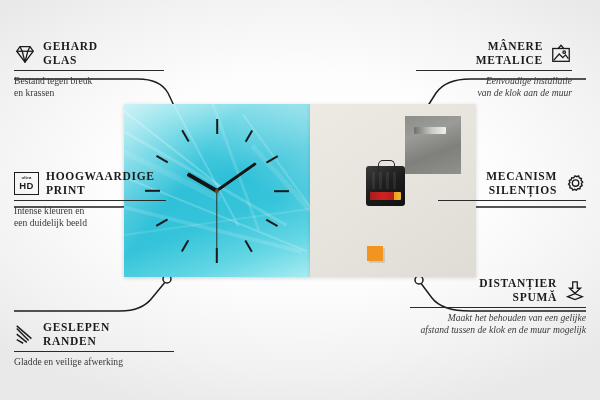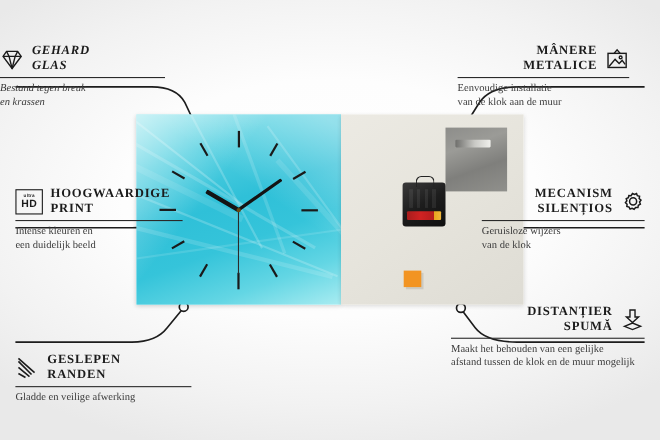--- a/index.html
+++ b/index.html
@@ -24,21 +24,21 @@
     font-size:11.5px;font-weight:700;letter-spacing:.7px;
     color:#1b1b1b;line-height:13.5px;text-transform:uppercase;
   }
   .feature.left .feat-title{text-align:left;}
   .feature.right .feat-title{text-align:right;}
   .rule{height:1px;background:#2a2a2a;margin:3px 0 4px 0;}
   .feat-body{
     font-family:"Liberation Serif", serif;
     font-size:9.6px;line-height:11.6px;color:#3a3a3a;
   }
-  .feature.right .feat-body{text-align:left;}
+  .feature.right .feat-body{text-align:right;font-style:italic;}
 
   .ico{width:22px;height:22px;flex:0 0 22px;display:block;}
   .ico svg{display:block;width:22px;height:22px;}
 
   
   .hd-badge{
     width:23px;height:21px;flex:0 0 23px;border:1.3px solid #1b1b1b;
     display:flex;flex-direction:column;align-items:center;justify-content:center;
     font-family:"Liberation Sans", sans-serif;line-height:1;
   }
@@ -161,21 +161,21 @@
       <div id="metal-slot"></div>
     </div>
     <div id="mechanism">
       <div id="mech-loop"></div>
       <div id="mech-detail"></div>
       <div id="battery"></div>
     </div>
     <div id="foam"></div>
   </div>
 
-  <div class="feature left" style="left:0;top:40px;width:150px;font-style:italic;">
+  <div class="feature left" style="left:14px;top:40px;width:150px;">
     <div class="feat-head">
       <span class="ico">
         <svg viewBox="0 0 24 24" fill="none" stroke="#1b1b1b" stroke-width="1.4">
           <path d="M3 9 L12 21 L21 9 L17.5 4 L6.5 4 Z"></path>
           <path d="M3 9 H21"></path>
             <path d="M6.5 4 L9 9 L12 21"></path>
             <path d="M17.5 4 L15 9 L12 21"></path>
         </svg>
       </span>
       <div class="feat-title">
@@ -261,24 +261,20 @@
         <svg viewBox="0 0 24 24" fill="none" stroke="#1b1b1b" stroke-width="1.5">
           <path d="M12 3.2 L14 4 L16 3.2 L16.8 5.4 L19 6 L18.6 8.2 L20.4 9.8 L19 11.6
                    L19.8 13.8 L17.8 14.8 L17.4 17.1 L15.1 17 L13.6 18.8 L11.6 17.8
                    L9.6 18.6 L8.6 16.6 L6.4 16 L6.6 13.8 L5 12.2 L6.4 10.4
                    L5.8 8.2 L7.9 7.3 L8.4 5.1 L10.6 5.3 Z"></path>
           <circle cx="12.6" cy="11" r="3.5"></circle>
         </svg>
       </span>
     </div>
     <div class="rule"></div>
-    <div class="feat-body">
-      <div>Geruisloze wijzers</div>
-      <div>van de klok</div>
-    </div>
   </div>
 
   <div class="feature right" style="left:410px;top:277px;width:176px;">
     <div class="feat-head right">
       <div class="feat-title">
         <div>DISTANȚIER</div>
         <div>SPUMĂ</div>
       </div>
       <span class="ico">
         <svg viewBox="0 0 24 24" fill="none" stroke="#1b1b1b" stroke-width="1.4">

